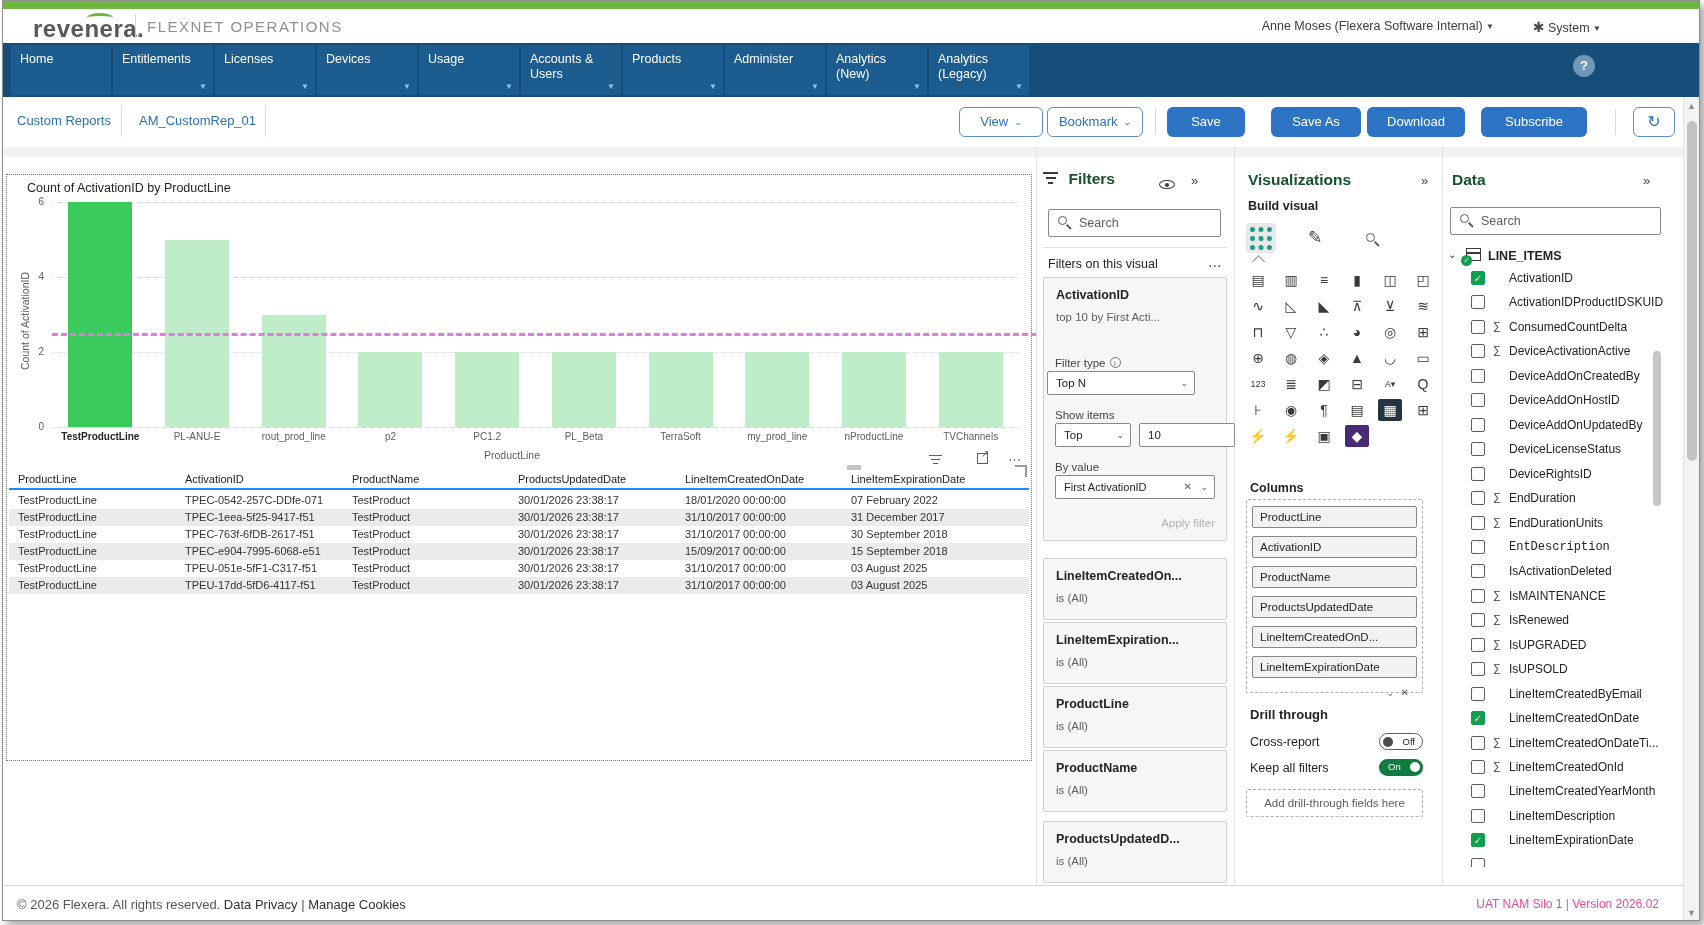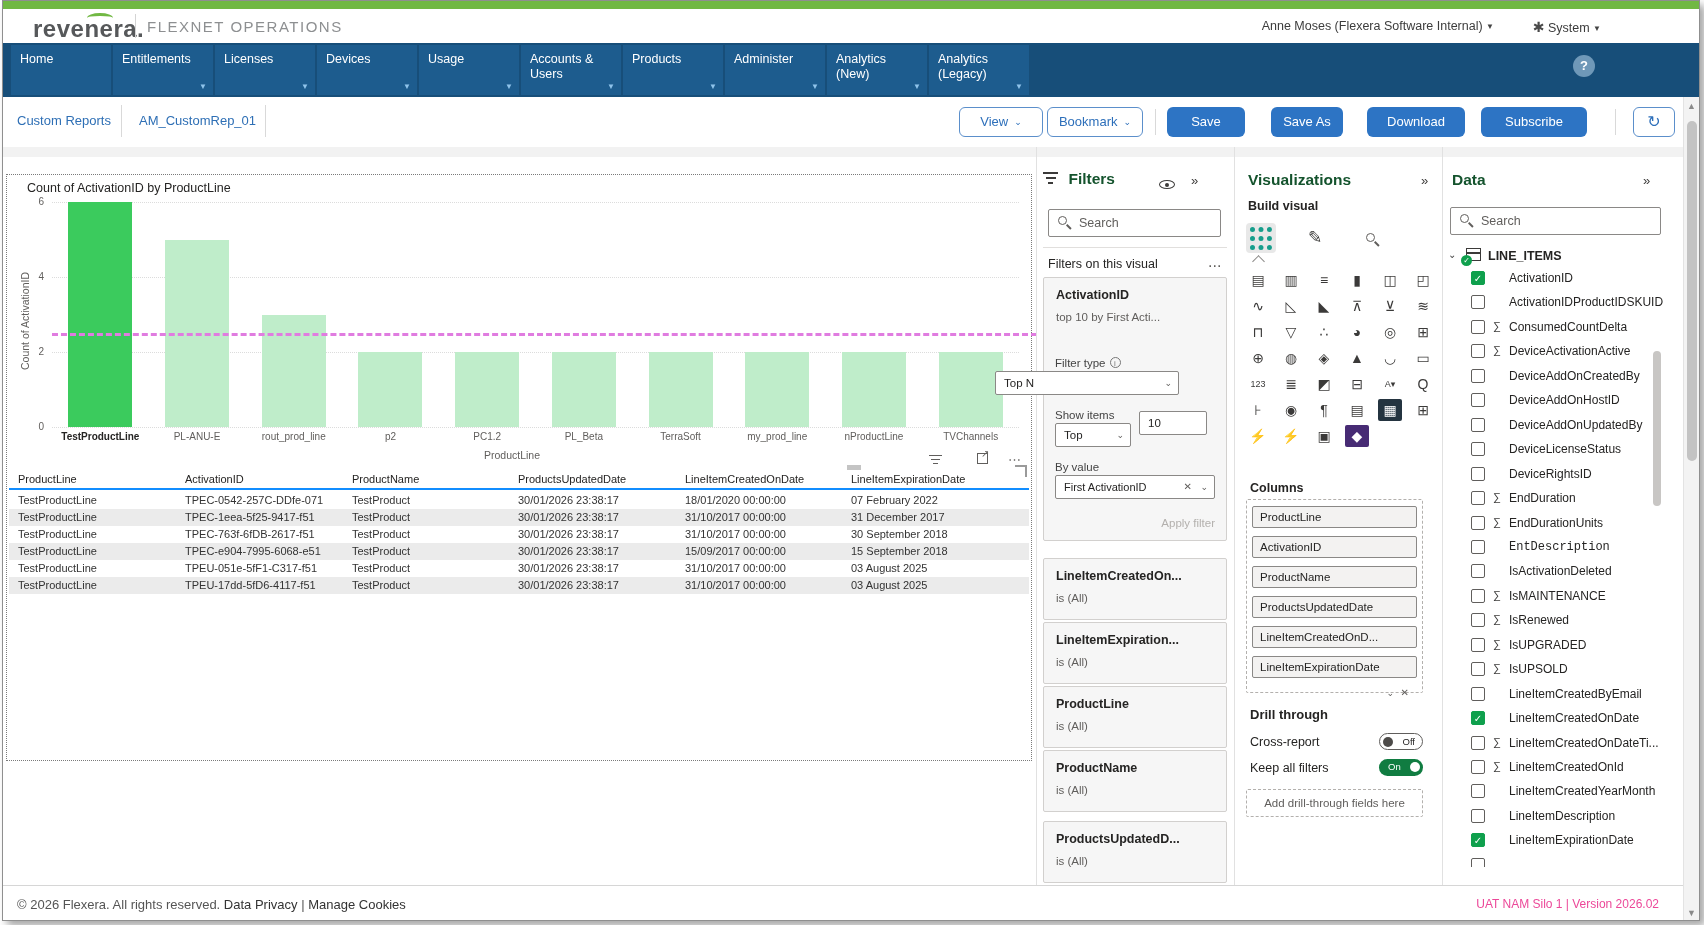--- a/index.html
+++ b/index.html
@@ -221,21 +221,21 @@
 
     <div class="abs btn-outline" style="left:956px;width:84px">
       <span>View</span><span class="btn-caret">⌄</span>
     </div>
     <div class="abs btn-outline" style="left:1044px;width:96px">
       <span>Bookmark</span><span class="btn-caret">⌄</span>
     </div>
     <div class="abs tb-div" style="left:1152px"></div>
     <div id="action-buttons">
           <div class="btn-solid" style="left: 1164px; width: 78px;">Save</div>
-          <div class="btn-solid" style="left: 1268px; width: 72px; text-align: center;">Save As</div>
+          <div class="btn-solid" style="left: 1268px; width: 90px; text-align: center;">Save As</div>
           <div class="btn-solid" style="left: 1364px; width: 98px;">Download</div>
           <div class="btn-solid" style="left: 1478px; width: 106px;">Subscribe</div>
         </div>
     <div class="abs tb-div" style="left:1612px"></div>
     <div class="abs refresh-btn"><span>↻</span></div>
   </div>
   <div class="abs canvas-strip"></div>
 
   <div class="abs visual">
     <div class="abs v-title">Count of ActivationID by ProductLine</div>
@@ -361,28 +361,28 @@
   <div class="abs f-section" style="left:1045px;top:256px">Filters on this visual</div>
   <div class="abs" style="left:1205px;top:252px;color:#605e5c">...</div>
 
   <div class="f-card" style="top:276px;height:264px">
     <div class="name">ActivationID</div>
     <div class="val">top 10 by First Acti...</div>
   </div>
   <div class="abs f-label" style="top:356px">
     <span>Filter type</span><span class="info-i">i</span>
   </div>
-  <div class="select" style="left:992px;top:370px;width:184px">
+  <div class="select" style="left:1044px;top:370px;width:148px">
     <span>Top N</span><span class="dd">⌄</span>
   </div>
   <div class="abs f-label" style="top:408px">Show items</div>
   <div class="select" style="left:1052px;top:422px;width:76px">
     <span>Top</span><span class="dd">⌄</span>
   </div>
-  <div class="select" style="left:1136px;top:410px;width:68px">
+  <div class="select" style="left:1136px;top:422px;width:96px">
     <span>10</span>
   </div>
   <div class="abs f-label" style="top:460px">By value</div>
   <div class="select" style="left:1052px;top:474px;width:160px;font-size:11px">
     <span>First ActivationID</span>
     <span class="x">✕</span>
     <span class="dd">⌄</span>
   </div>
   <div class="apply" style="top:516px">Apply filter</div>
   <div id="filter-cards">

